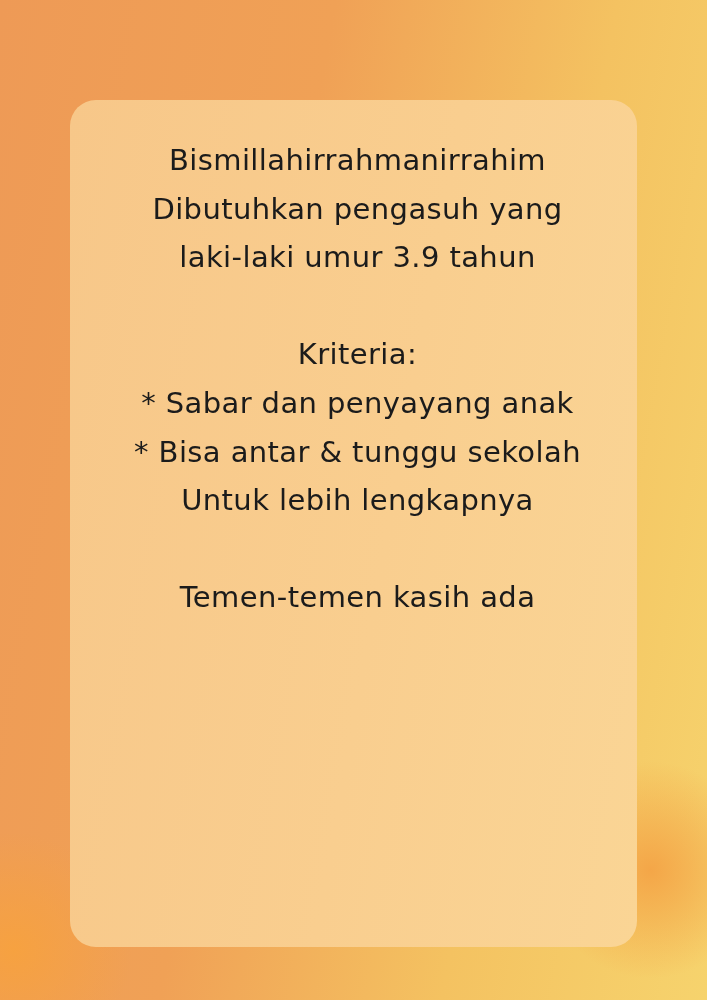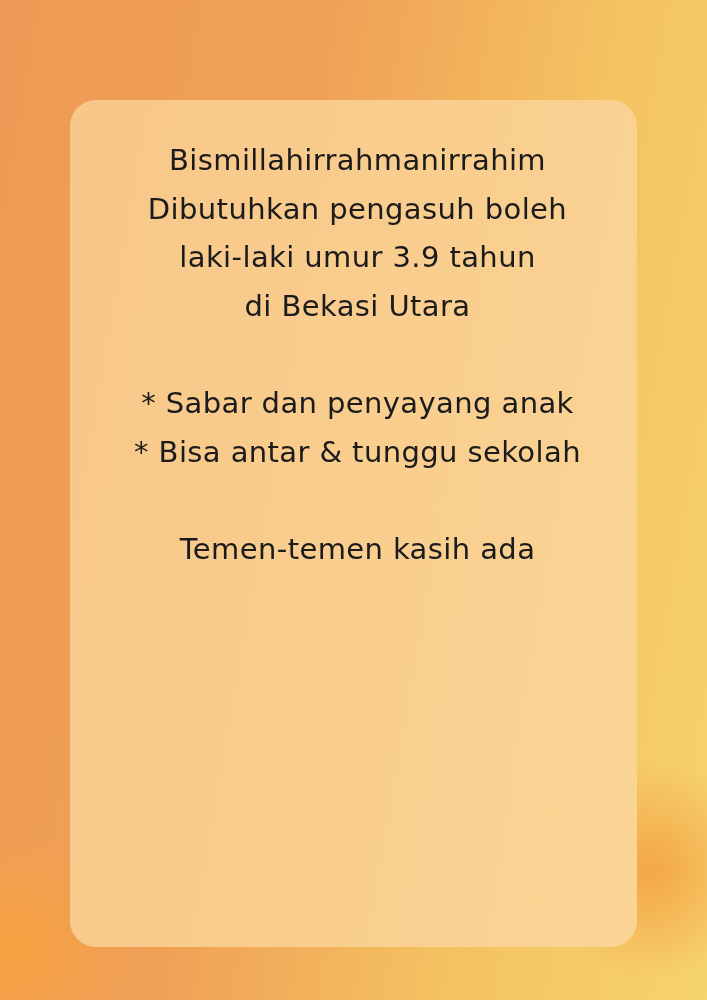--- a/index.html
+++ b/index.html
@@ -46,29 +46,30 @@
     height: 48.6px;
   }
 </style>
 </head>
 <body>
 
 <div class="page">
   <div class="card">
 
     <div class="line">Bismillahirrahmanirrahim</div>
-    <div class="line">Dibutuhkan pengasuh boleh</div>
+    <div class="line">Dibutuhkan pengasuh yang</div>
     <div class="line">laki-laki umur 3.9 tahun</div>
-    <div class="line">di Bekasi Utara</div>
 
     <div class="spacer"></div>
 
+    <div class="line">Kriteria:</div>
     <div class="line">* Sabar dan penyayang anak</div>
     <div class="line">* Bisa antar &amp; tunggu sekolah</div>
 
+    <div class="line">Untuk lebih lengkapnya</div>
 
     <div class="spacer"></div>
 
     <div class="line">Temen-temen kasih ada</div>
 
     <div class="spacer"></div>
 
 
   </div>
 </div>

